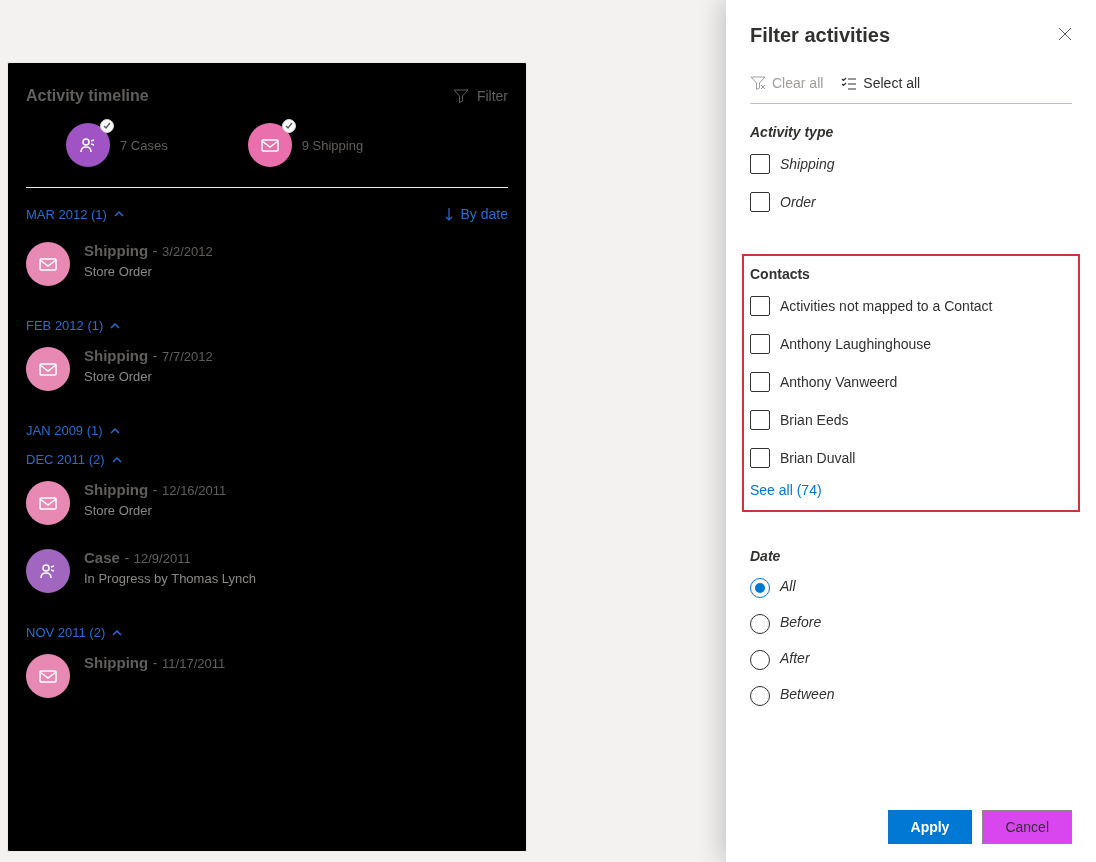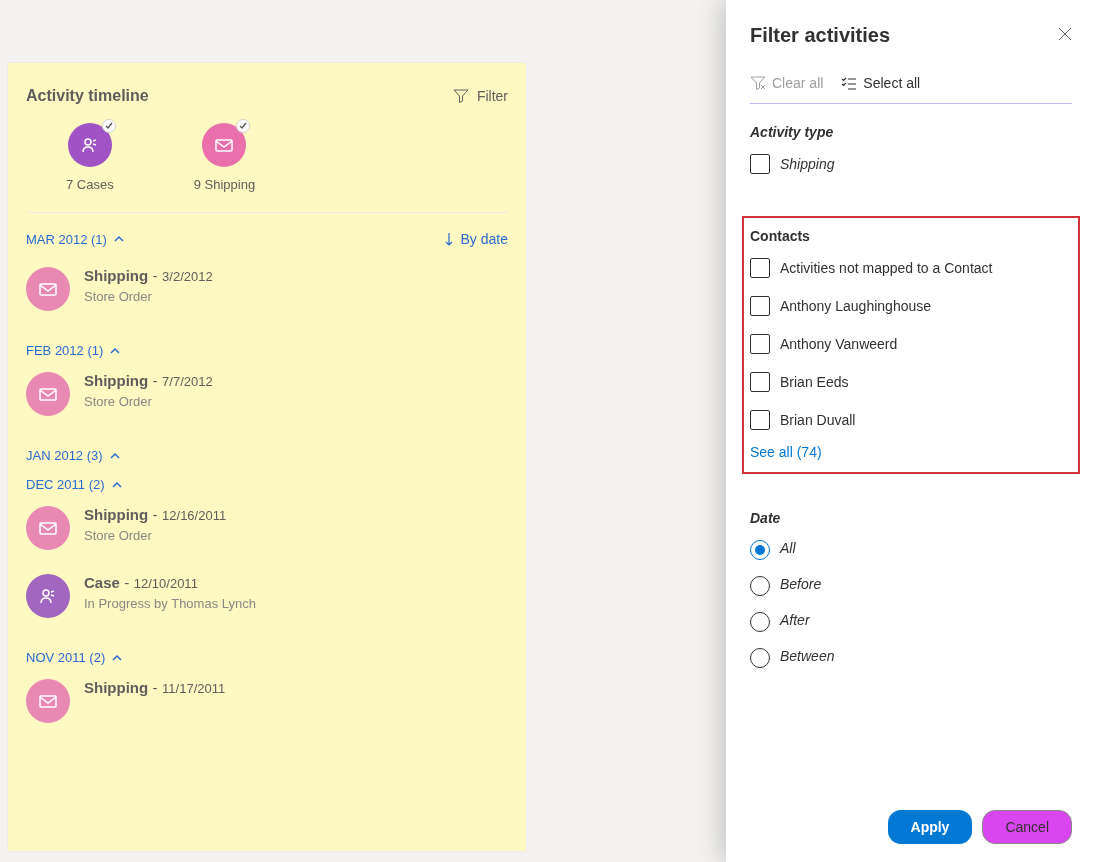--- a/index.html
+++ b/index.html
@@ -11,21 +11,21 @@
     position: relative;
     overflow: hidden;
     color: #323130;
   }
   .card {
     position: absolute;
     left: 7px;
     top: 62px;
     width: 520px;
     height: 790px;
-    background: #fef9c3;
+    background: #000000;
     border: 1px solid #edebe9;
     border-radius: 2px;
     padding: 24px 18px 0 18px;
     overflow: hidden;
   }
   .card-header {
     display: flex;
     justify-content: space-between;
     align-items: center;
     margin-bottom: 18px;
@@ -41,21 +41,21 @@
   }
   .summary {
     display: flex;
     gap: 80px;
     padding: 0 40px 20px 40px;
     border-bottom: 1px solid #edebe9;
     margin-bottom: 18px;
   }
   .summary-item {
     display: flex;
-    flex-direction: column;
+    flex-direction: row;
     align-items: center;
     gap: 10px;
   }
   .circle {
     width: 44px;
     height: 44px;
     border-radius: 50%;
     display: flex;
     align-items: center;
     justify-content: center;
@@ -178,21 +178,21 @@
   .footer {
     margin-top: auto;
     padding: 14px 0 18px 0;
     display: flex;
     justify-content: flex-end;
     gap: 10px;
   }
   .btn {
     padding: 8px 22px;
     font-size: 14px;
-    border-radius: 13px;
+    border-radius: 0;
     cursor: pointer;
     border: 1px solid transparent;
   }
   .btn-primary { background:#0078d4; color:#fff; font-weight:600; }
   .btn-secondary { background:#d946ef; border-color:#8a8886; color:#323130; }
   .gap-section { margin-bottom: 24px; font-style: italic; }
 </style>
 </head>
 <body>
 
@@ -279,21 +279,21 @@
             <rect x="2" y="5" width="16" height="11" rx="1"></rect>
             <path d="M2 6l8 6 8-6"></path>
           </svg>
         </div>
         <div>
           <div><span class="item-title">Shipping</span> <span class="item-title" style="font-weight:400">-</span> <span class="item-date">7/7/2012</span></div>
           <div class="item-sub">Store Order</div>
         </div>
       </div>
       <div class="group-label">
-        <span>JAN 2012 (3)</span>
+        <span>JAN 2009 (1)</span>
         <svg width="12" height="12" viewBox="0 0 12 12" fill="none" stroke="#2a6bd1" stroke-width="1.5">
           <path d="M2 8l4-4 4 4"></path>
         </svg>
       </div>
       <div class="group-label">
         <span>DEC 2011 (2)</span>
         <svg width="12" height="12" viewBox="0 0 12 12" fill="none" stroke="#2a6bd1" stroke-width="1.5">
           <path d="M2 8l4-4 4 4"></path>
         </svg>
       </div>
@@ -311,21 +311,21 @@
       </div>
       <div class="item">
         <div class="item-icon c-purple-dim">
           <svg width="20" height="20" viewBox="0 0 20 20" fill="none" stroke="#fff" stroke-width="1.5">
             <circle cx="8" cy="7" r="3"></circle>
             <path d="M3 17c0-3 2-5 5-5s5 2 5 5"></path>
             <path d="M13 6l3-1M13 9l3 1"></path>
           </svg>
         </div>
         <div>
-          <div><span class="item-title">Case</span> <span class="item-title" style="font-weight:400">-</span> <span class="item-date">12/10/2011</span></div>
+          <div><span class="item-title">Case</span> <span class="item-title" style="font-weight:400">-</span> <span class="item-date">12/9/2011</span></div>
           <div class="item-sub">In Progress by Thomas Lynch</div>
         </div>
       </div>
       <div class="group-label">
         <span>NOV 2011 (2)</span>
         <svg width="12" height="12" viewBox="0 0 12 12" fill="none" stroke="#2a6bd1" stroke-width="1.5">
           <path d="M2 8l4-4 4 4"></path>
         </svg>
       </div>
       <div class="item">
@@ -368,20 +368,24 @@
     </div>
   </div>
 
   <div class="gap-section">
     <div class="section-title">Activity type</div>
     <div id="activity-types">
         <div class="check-row">
           <div class="chkbox"></div>
           <span>Shipping</span>
         </div>
+        <div class="check-row">
+          <div class="chkbox"></div>
+          <span>Order</span>
+        </div>
       </div>
   </div>
 
   <div class="highlight-box">
     <div class="section-title">Contacts</div>
     <div id="contacts-list">
         <div class="check-row">
           <div class="chkbox"></div>
           <span>Activities not mapped to a Contact</span>
         </div>

